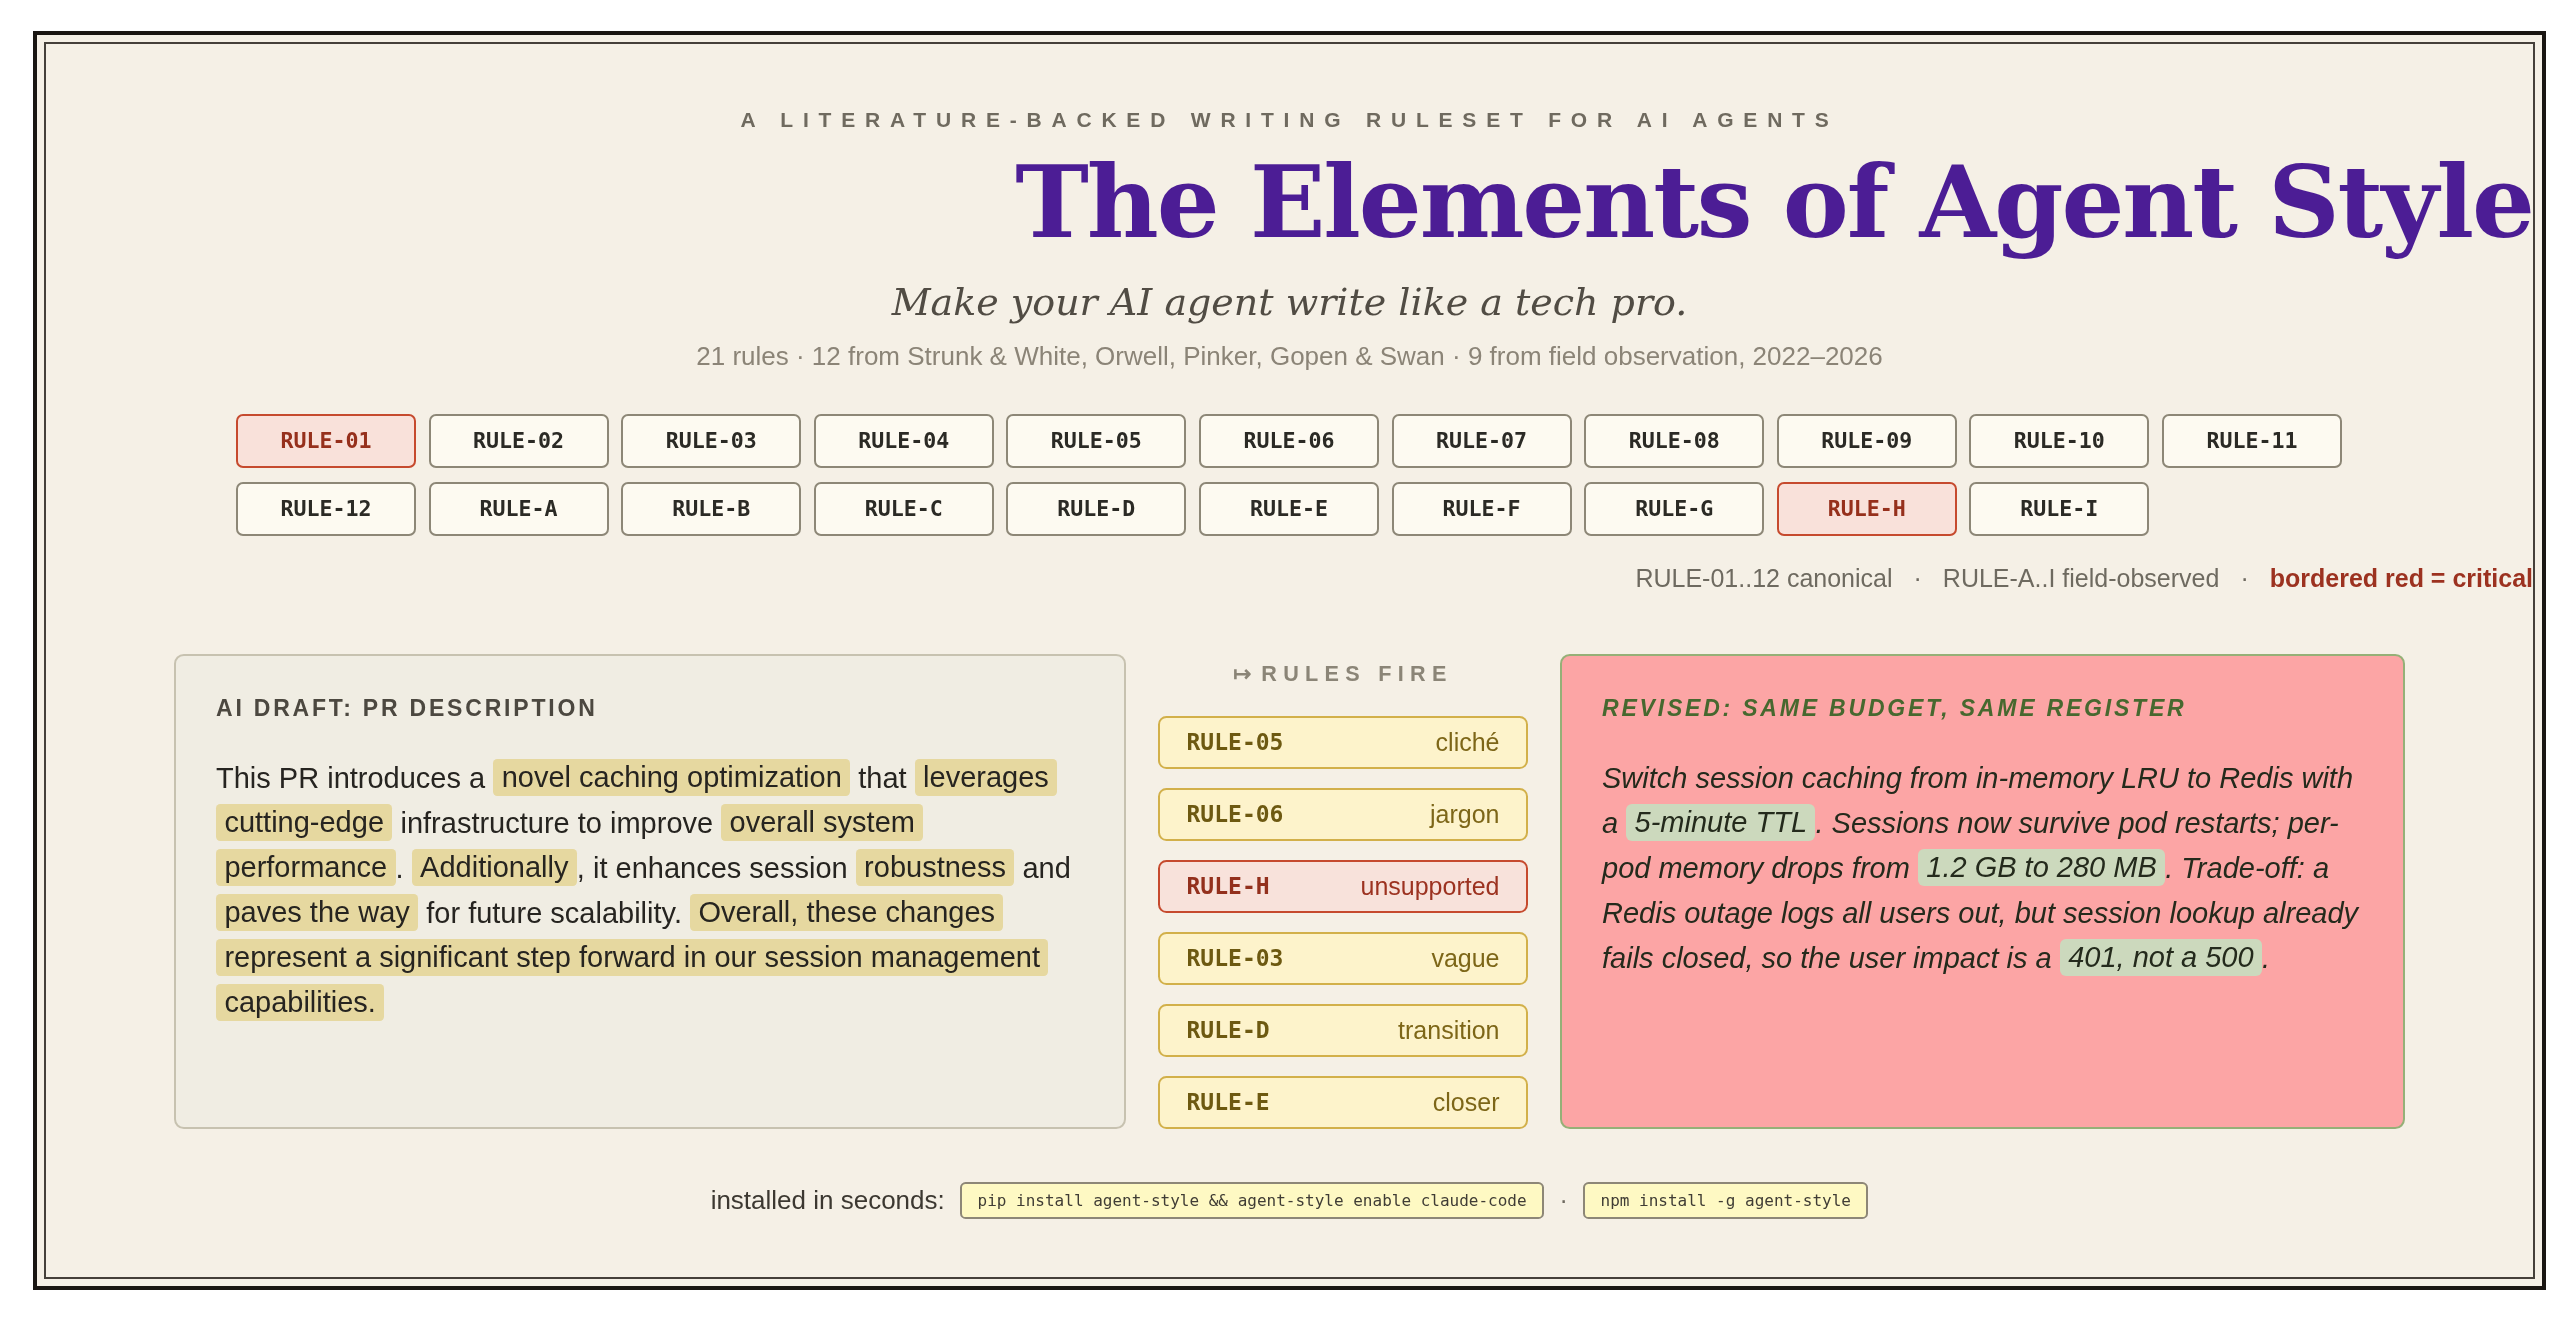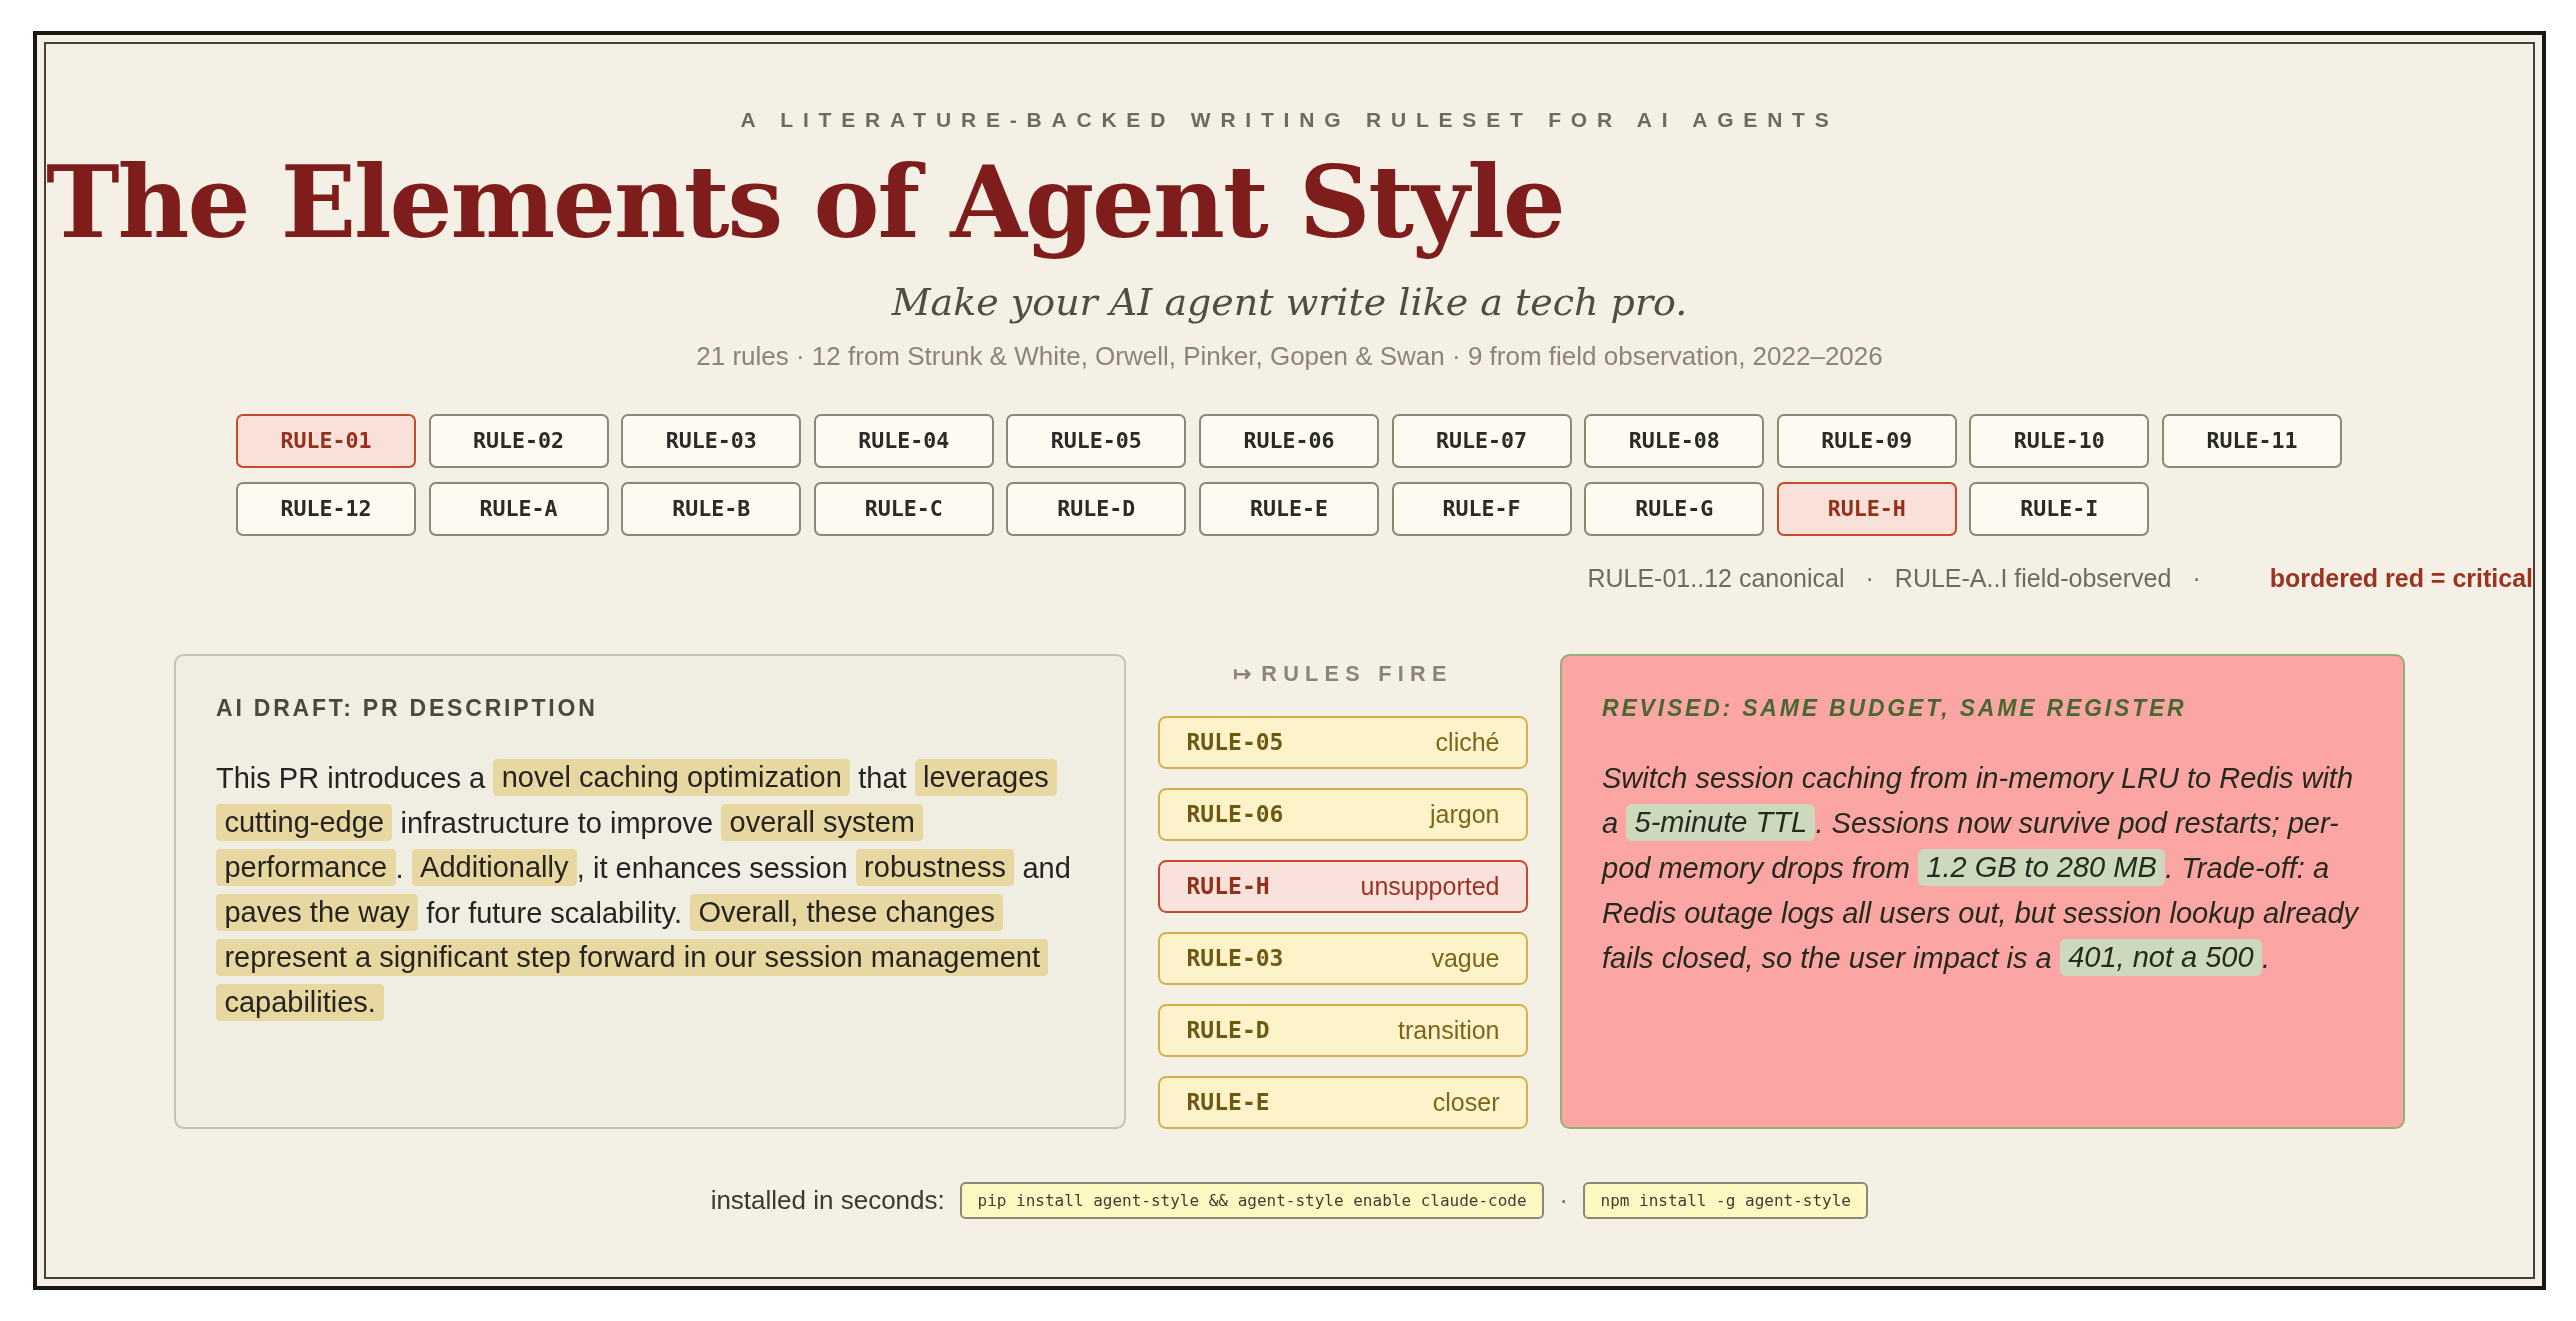--- a/index.html
+++ b/index.html
@@ -13,23 +13,23 @@
     position:absolute; left:7px; top:7px; right:7px; bottom:7px;
     border:2.1px solid #45403a; overflow:hidden;
   }
 
   
   .eyebrow{
     margin-top:64px; text-align:center;
     font-size:21px; letter-spacing:9.8px; color:#6f6a5f; font-weight:bold;
   }
   .title{
-    margin-top:9.8px; text-align:left;
+    margin-top:9.8px; text-align:right;
     font-family:"DejaVu Serif", serif; font-weight:bold;
-    font-size:99px; line-height:1.22; color:#7f1d1d; letter-spacing:-2.1px;
+    font-size:99px; line-height:1.22; color:#4c1d95; letter-spacing:-2.1px;
   }
   .subtitle{
     margin-top:17px; text-align:center;
     font-family:"DejaVu Serif", serif; font-style:italic;
     font-size:38px; color:#514c44;
   }
   .meta{
     margin-top:17px; text-align:center;
     font-size:26px; color:#8b8477;
   }
@@ -46,21 +46,21 @@
     font-size:21.6px; color:#2b2a25;
     display:flex; align-items:center; justify-content:center; cursor:pointer;
   }
   .chip.critical{ border-color:#c64a2e; background:#f9e1da; color:#96301c; }
 
   .legend{
     margin-top:28px; text-align:center;
     font-size:25px; color:#6e6a60;
     display:flex; justify-content:flex-end; gap:21px; align-items:baseline;
   }
-  .legend .crit-note{ color:#9c3220; font-weight:bold;margin-left:48px; }
+  .legend .crit-note{ color:#9c3220; font-weight:bold; }
 
   
   .panels{
     display:flex; gap:32px; padding:0 128px; margin-top:61px; align-items:stretch;
   }
   .panel{
     border-radius:9.8px; padding:39px 40px; min-height:465px;
   }
   .panel-draft{
     width:952px; flex:0 0 auto;

